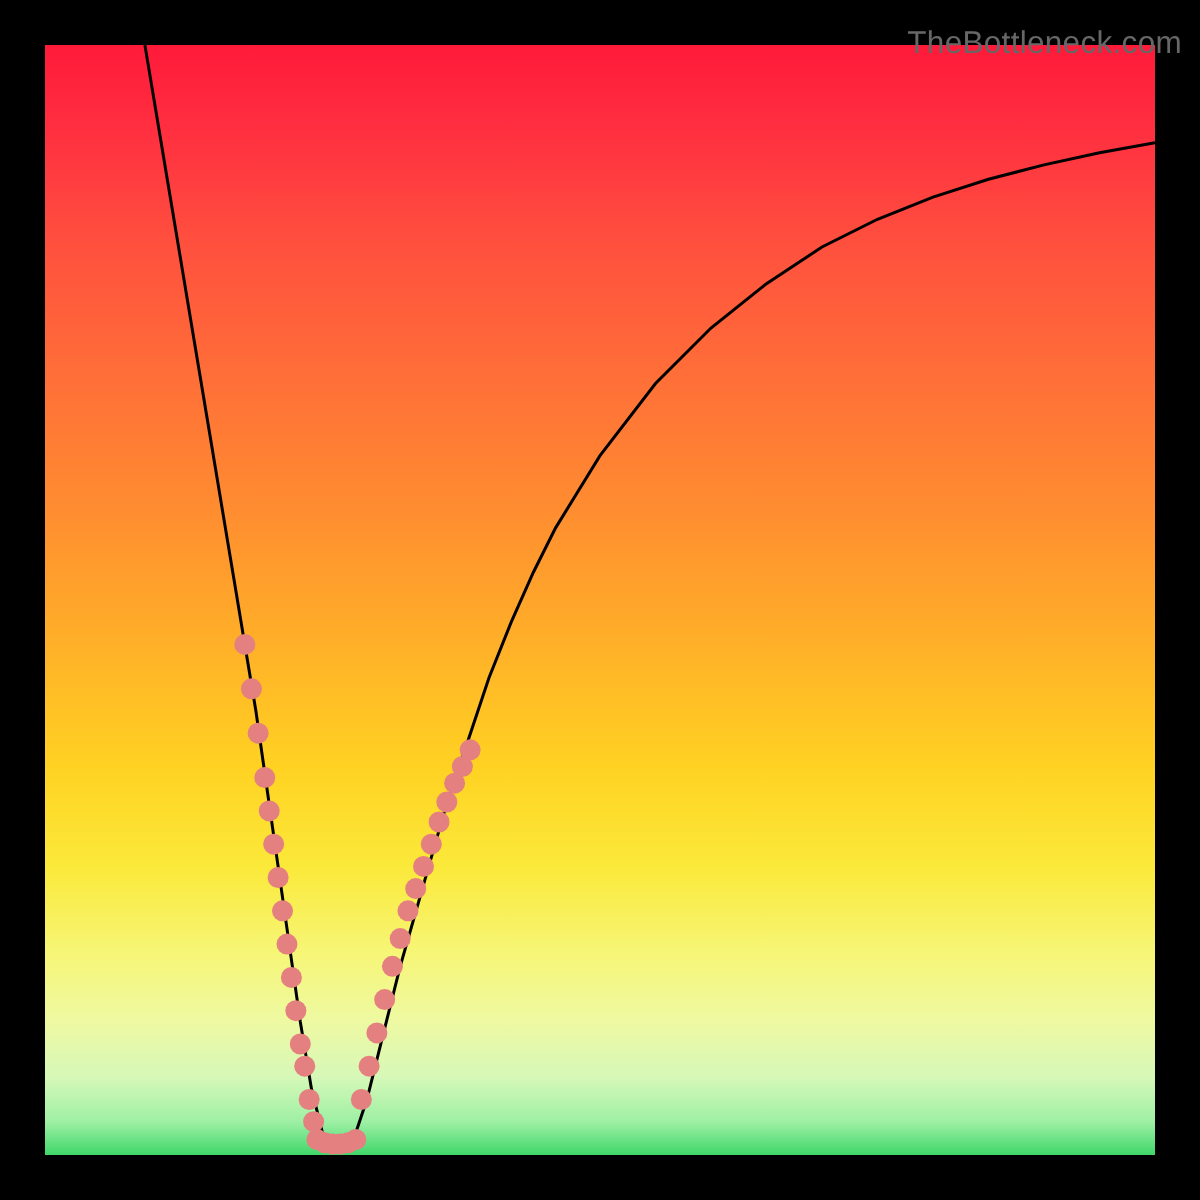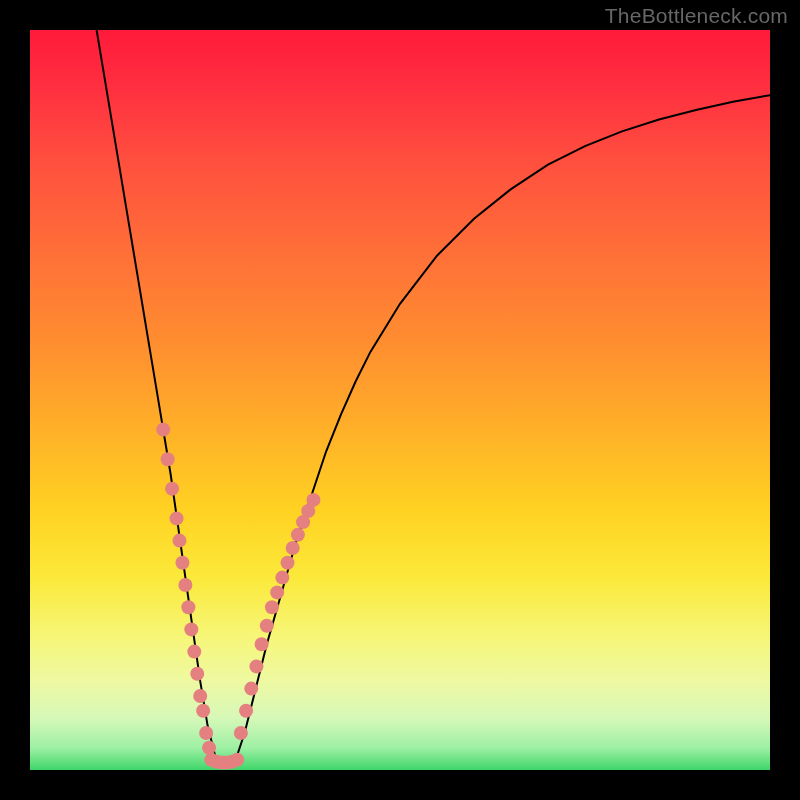--- a/index.html
+++ b/index.html
@@ -43,21 +43,21 @@
   }
   .plot-svg {
     position: absolute;
     left: 0;
     top: 0;
     width: 740px;
     height: 740px;
   }
   .watermark {
     position: absolute;
-    top: 4px;
+    top: 17px;
     right: 12px;
     color: #676767;
     font-size: 21px;
     font-weight: 500;
     letter-spacing: 0.2px;
   }
 </style>
 </head>
 <body>
 

